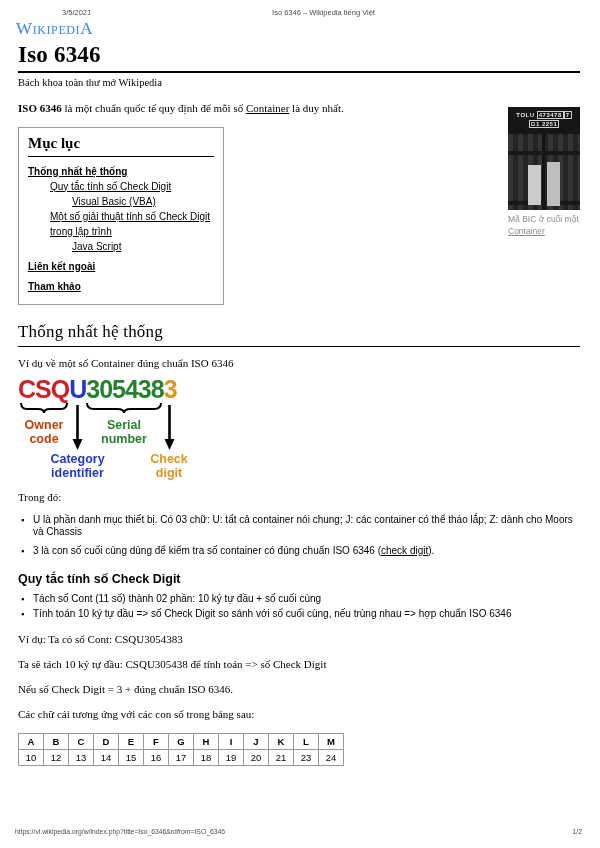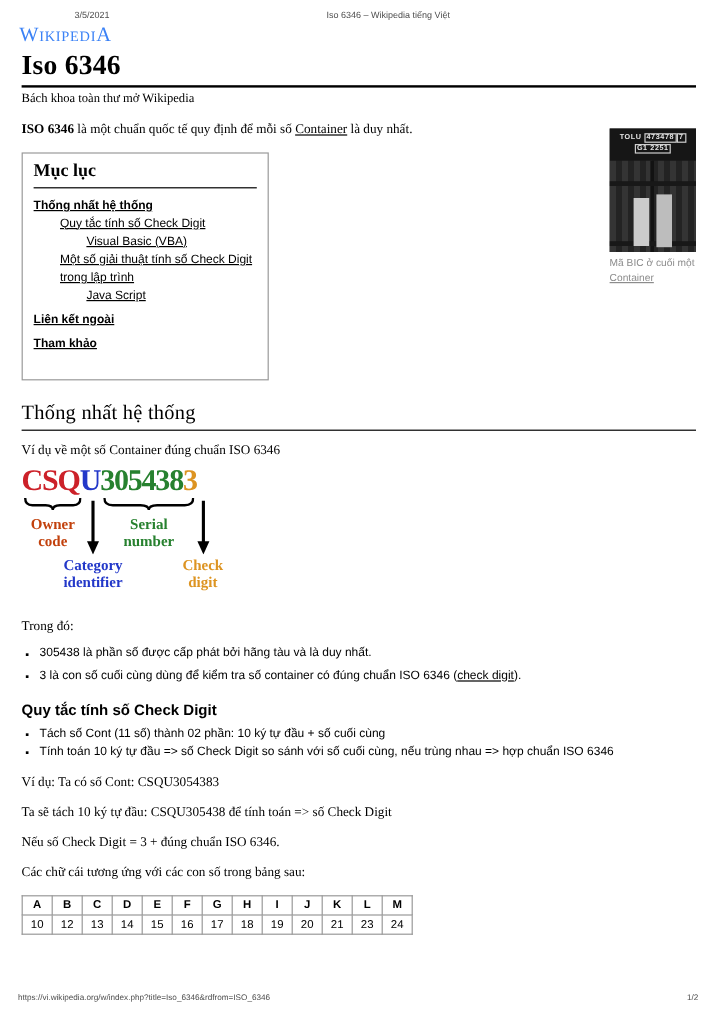--- a/index.html
+++ b/index.html
@@ -23,34 +23,34 @@
   .logo .big { font-size:17px; }
   .logo .small { font-size:12px; }
   
   .content { position:absolute; left:18px; top:40px; width:562px; }
   h1.page-title { font-size:23px; font-weight:bold; margin:2px 0 0 0; letter-spacing:.2px; }
   .title-rule { border:none; border-top:2px solid #000; margin:3px 0 4px 0; }
   .subtitle { font-size:10.5px; line-height:12.5px; }
   .p-intro { font-size:11px; margin-top:12px; }
   .p-second { font-size:11px; margin-top:8px; }
   
-  .toc { border:1px solid #9a9a9a; width:206px; padding:7px 9px 22px 9px; margin-top:13px; }
+  .toc { border:1px solid #9a9a9a; width:206px; padding:7px 9px 10px 9px; margin-top:13px; }
   .toc-heading { font-size:15px; font-weight:bold; border-bottom:1px solid #000; padding-bottom:4px; margin-bottom:7px; }
   .toc-item { font-family:"Liberation Sans", sans-serif; font-size:10px; line-height:15px; }
   .toc-item a { color:#000; }
   .lvl1 { font-weight:bold; }
   .lvl2 { margin-left:22px; }
   .lvl3 { margin-left:44px; }
   .gap { margin-top:5px; }
   
   h2.sec { font-size:17px; font-weight:normal; margin:17px 0 0 0; border-bottom:1px solid #000; padding-bottom:4px; letter-spacing:.2px; }
   .example { font-size:11px; margin-top:10px; }
   
   .graphic { position:relative; height:106px; margin-top:7px; width:230px;
-    font-family:Liberation Serif, serif; }
+    font-family:Liberation Sans, sans-serif; }
   .code-line { font-size:25px; font-weight:bold; letter-spacing:-1px; line-height:26px; white-space:nowrap; }
   .g-label { position:absolute; font-weight:bold; font-size:12.5px; line-height:14px; text-align:center; }
   .lab-owner    { left:0px;   top:42px; width:52px; }
   .lab-serial   { left:75px;  top:42px; width:62px; }
   .lab-category { left:12px;  top:76px; width:95px; }
   .lab-check    { left:122px; top:76px; width:58px; }
   .brace { position:absolute; top:27px; }
   .b1 { left:2px; }
   .b2 { left:68px; }
   .arrow { position:absolute; top:29px; }
@@ -145,23 +145,23 @@
     <div class="g-label lab-category" style="color: rgb(35, 56, 201);">
         <div>Category</div>
         <div>identifier</div>
       </div>
     <div class="g-label lab-check" style="color: rgb(221, 148, 34);">
         <div>Check</div>
         <div>digit</div>
       </div>
   </div>
 
-  <p class="para" style="margin-top:22px">Trong đó:</p>
+  <p class="para" style="margin-top:9px">Trong đó:</p>
   <ul class="blist">
-    <li>305438 là phần số được cấp phát bởi hãng tàu và là duy nhất.</li>
+    <li>U là phần danh mục thiết bị. Có 03 chữ: U: tất cả container nói chung; J: các container có thể tháo lắp; Z: dành cho Moors và Chassis</li>
     <li><span>3 là con số cuối cùng dùng để kiểm tra số container có đúng chuẩn ISO 6346 (</span><a class="ul" href="#" style="color:#000">check digit</a><span>).</span></li>
   </ul>
 
   <h3 class="sub">Quy tắc tính số Check Digit</h3>
   <ul class="blist tight" style="margin-top:0">
     <li>Tách số Cont (11 số) thành 02 phần: 10 ký tự đầu + số cuối cùng</li>
     <li>Tính toán 10 ký tự đầu =&gt; số Check Digit so sánh với số cuối cùng, nếu trùng nhau =&gt; hợp chuẩn ISO 6346</li>
   </ul>
 
   <p class="para">Ví dụ: Ta có số Cont: CSQU3054383</p>

